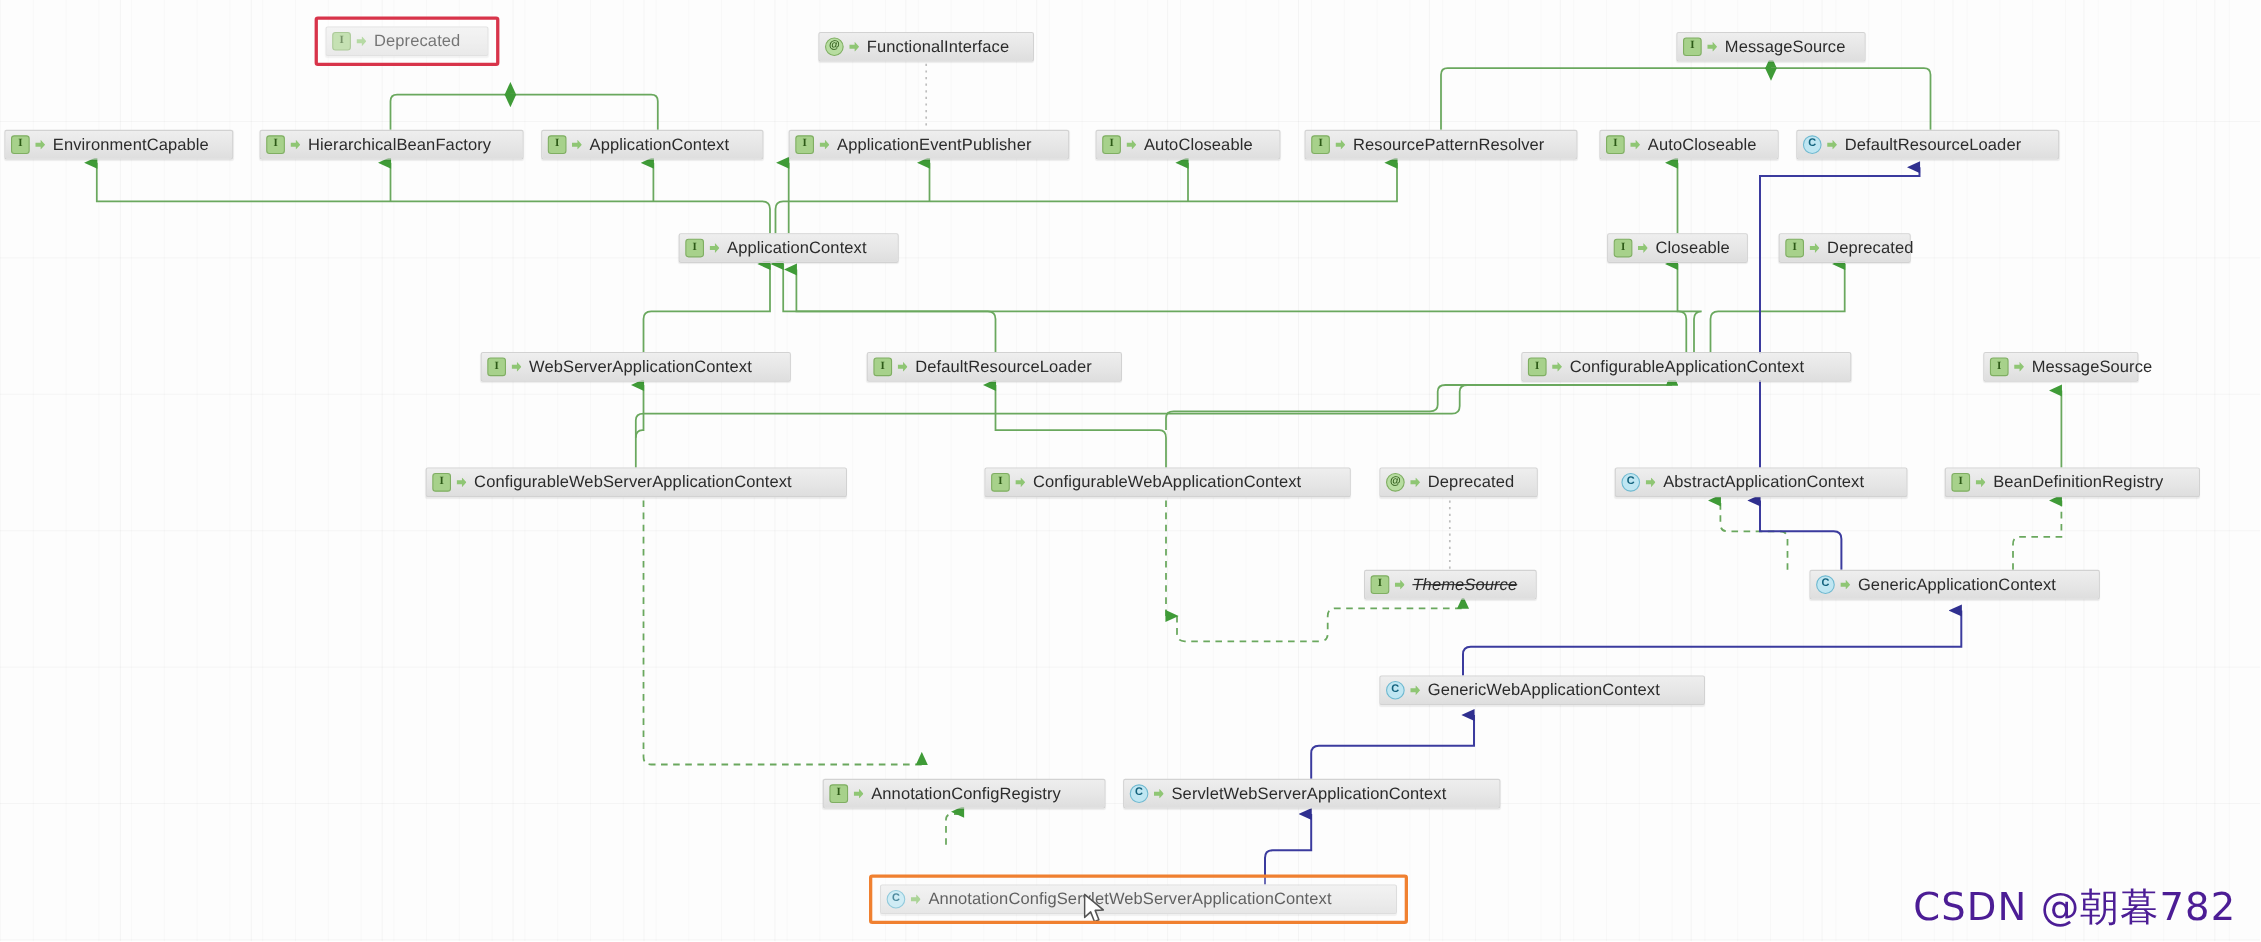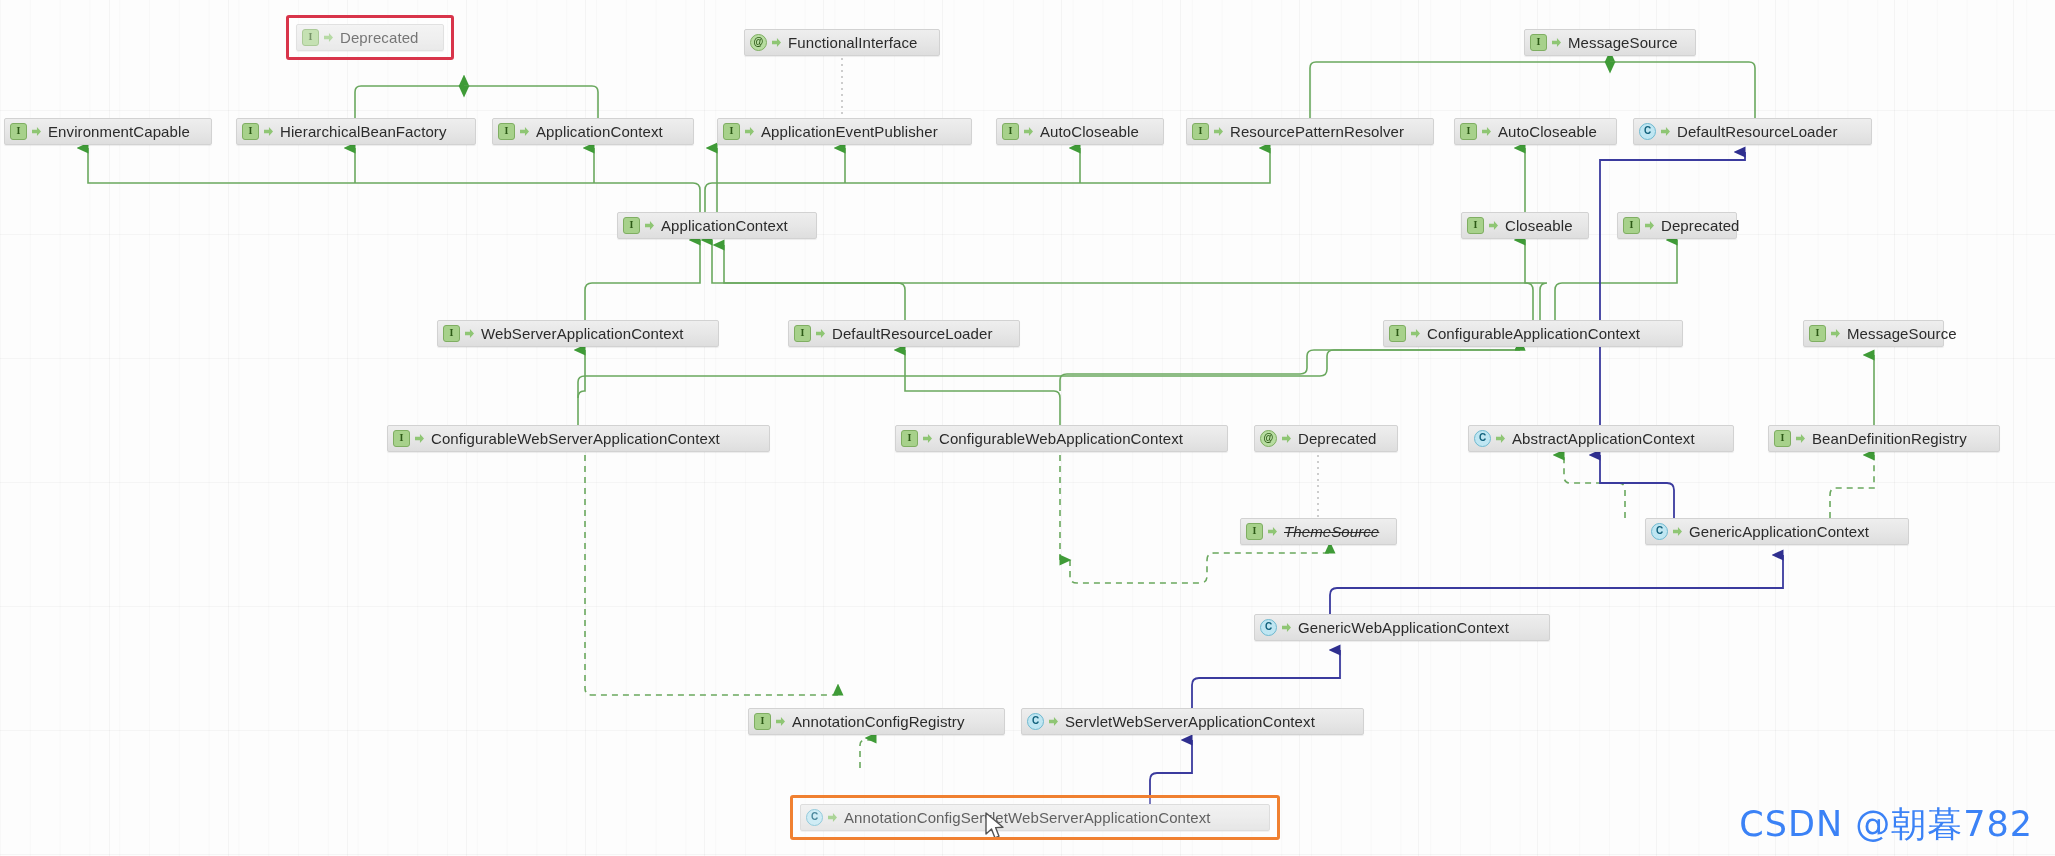--- a/index.html
+++ b/index.html
@@ -124,21 +124,21 @@
     pointer-events: none;
   }
   .sel-red { border: 3px solid #d8344a; background: rgba(255,255,255,0.35); }
   .sel-orange { border: 3px solid #f08030; background: rgba(255,255,255,0.25); }
 
   #watermark {
     position: absolute;
     right: 22px;
     bottom: 8px;
     font-size: 35px;
-    color: #3b82f6;
+    color: #4c1d95;
     letter-spacing: 1px;
     font-family: "DejaVu Sans", sans-serif;
     user-select: none;
   }
   #cursor {
     position: absolute;
     pointer-events: none;
   }
 </style>
 </head>

